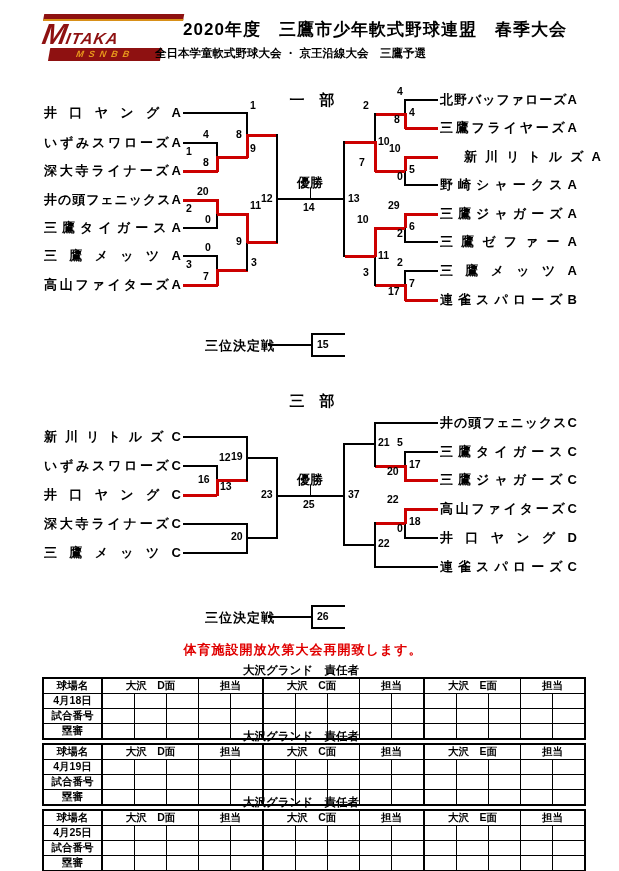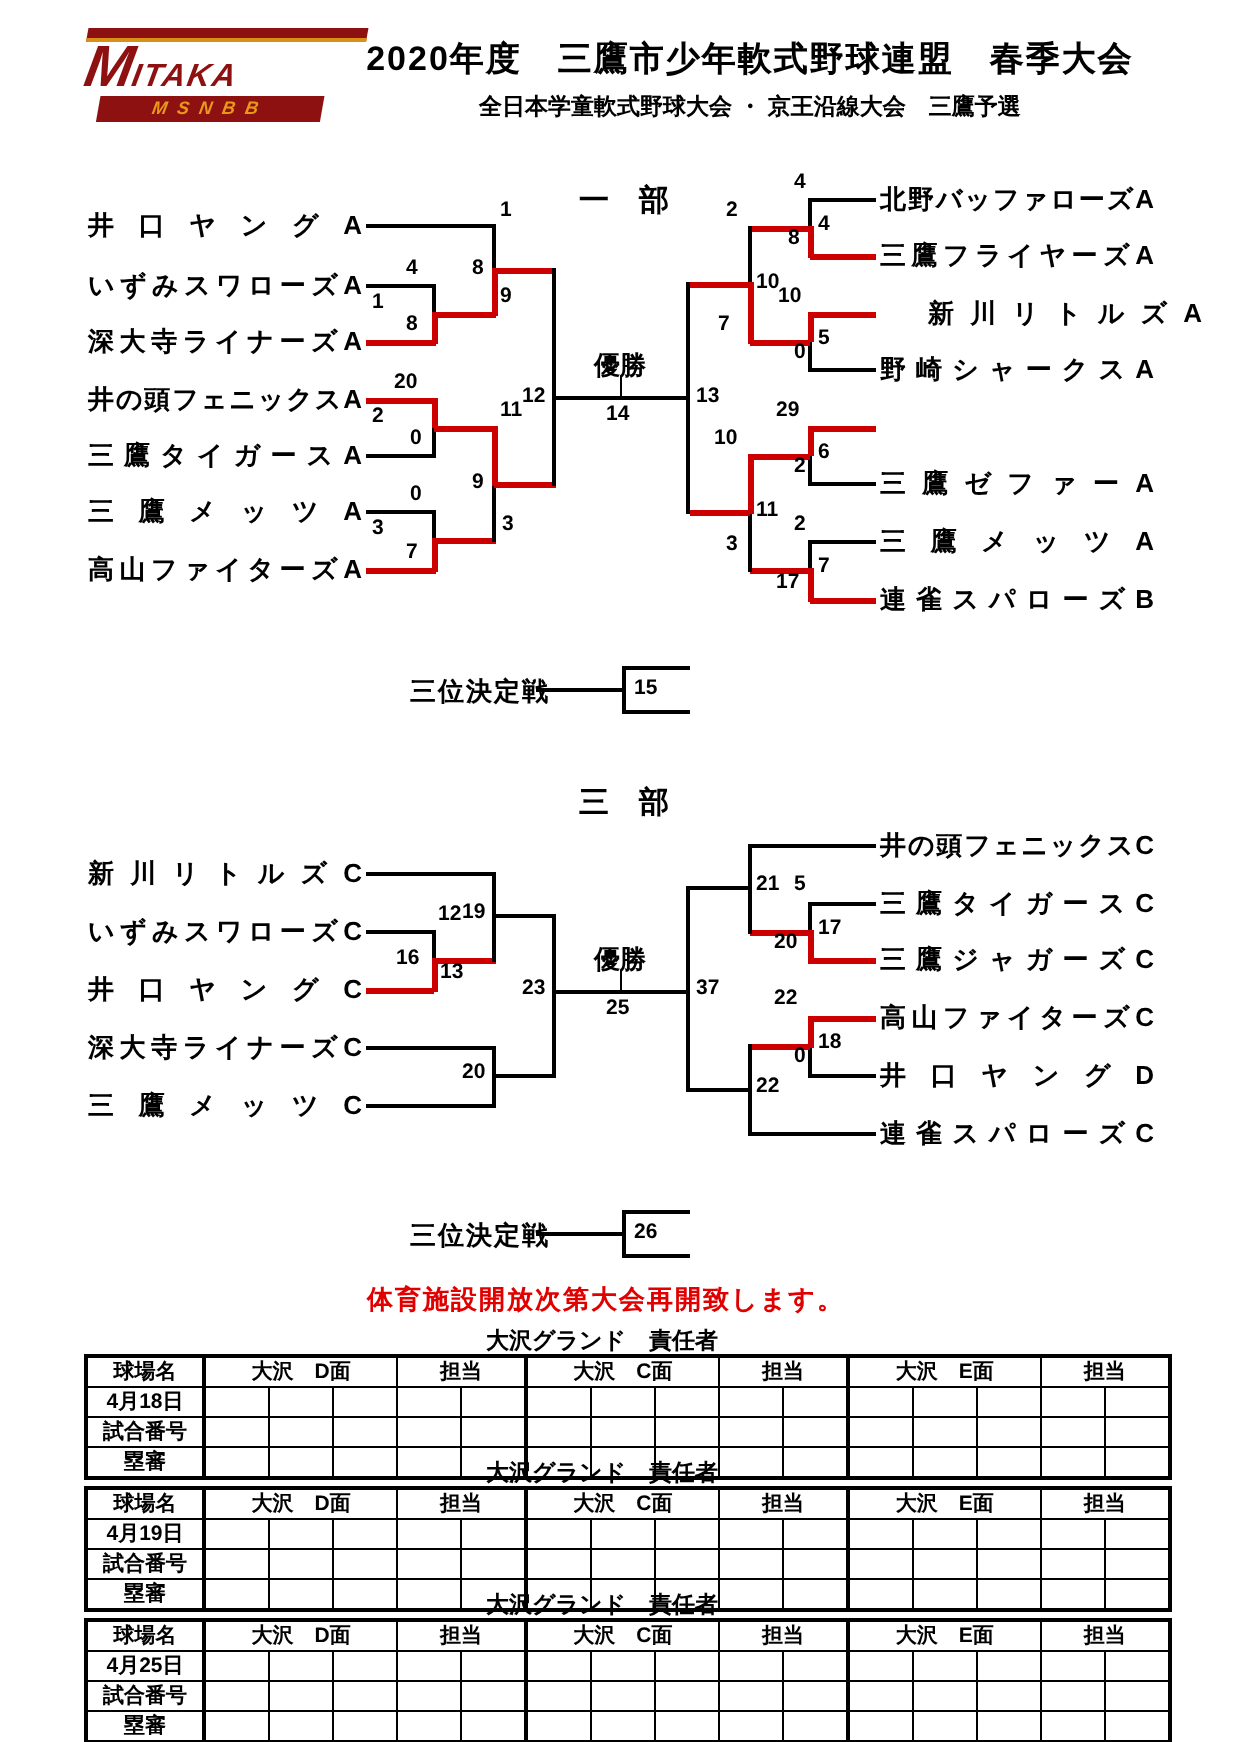--- a/index.html
+++ b/index.html
@@ -13,21 +13,21 @@
   
   .team{position:absolute;width:137px;font-size:13px;font-weight:bold;line-height:16px;
         text-align:justify;text-align-last:justify;text-justify:inter-character;}
   .num{position:absolute;font-size:10.5px;font-weight:bold;line-height:11px;white-space:nowrap;}
   .sec{position:absolute;left:277px;width:70px;text-align:center;font-size:15px;font-weight:bold;}
   .champ{position:absolute;left:292px;width:36px;text-align:center;font-size:13px;font-weight:bold;}
   .tp{position:absolute;left:205px;font-size:13px;font-weight:bold;letter-spacing:1px;}
   
   .hd-title{position:absolute;left:155px;top:18px;width:440px;text-align:center;
             font-size:17px;font-weight:bold;letter-spacing:1px;}
-  .hd-sub{position:absolute;left:155px;top:46px;width:440px;text-align:center;
+  .hd-sub{position:absolute;left:155px;top:46px;width:440px;
           font-size:11.5px;font-weight:bold;}
   
   .logo{position:absolute;left:38px;top:14px;width:150px;height:48px;transform:skewX(-10deg);}
   .lg-top{position:absolute;left:2px;top:0;width:140px;height:5px;background:#8e1111;
           border-bottom:2px solid #d89018;}
   .lg-text{position:absolute;left:4px;top:6px;font-style:italic;font-weight:bold;color:#8e1111;white-space:nowrap;}
   .lg-m{font-size:29px;line-height:29px;}
   .lg-rest{font-size:16px;letter-spacing:1px;}
   .lg-bar{position:absolute;left:14px;top:34px;width:112px;height:13px;background:#8e1111;
           color:#e8991c;font-size:9px;font-weight:bold;font-style:italic;text-align:center;
@@ -65,20 +65,21 @@
   <div class="team" style="left:44px;top:163px">深大寺ライナーズA</div>
   <div class="team" style="left:44px;top:192px">井の頭フェニックスA</div>
   <div class="team" style="left:44px;top:220px">三鷹タイガースA</div>
   <div class="team" style="left:44px;top:248px">三鷹メッツA</div>
   <div class="team" style="left:44px;top:277px">高山ファイターズA</div>
 
   <div class="team" style="left:440px;top:92px">北野バッファローズA</div>
   <div class="team" style="left:440px;top:120px">三鷹フライヤーズA</div>
   <div class="team" style="left:464px;top:149px">新川リトルズA</div>
   <div class="team" style="left:440px;top:177px">野崎シャークスA</div>
+  <div class="team" style="left:440px;top:206px">三鷹ジャガーズA</div>
   <div class="team" style="left:440px;top:234px">三鷹ゼファーA</div>
   <div class="team" style="left:440px;top:263px">三鷹メッツA</div>
   <div class="team" style="left:440px;top:292px">連雀スパローズB</div>
 
   <i class="h" style="left:183px;top:112px;width:65px"></i>
   <i class="h" style="left:183px;top:142px;width:35px"></i>
   <i class="h r" style="left:183px;top:170px;width:35px"></i>
   <i class="h r" style="left:183px;top:199px;width:35px"></i>
   <i class="h" style="left:183px;top:227px;width:35px"></i>
   <i class="h" style="left:183px;top:255px;width:35px"></i>

